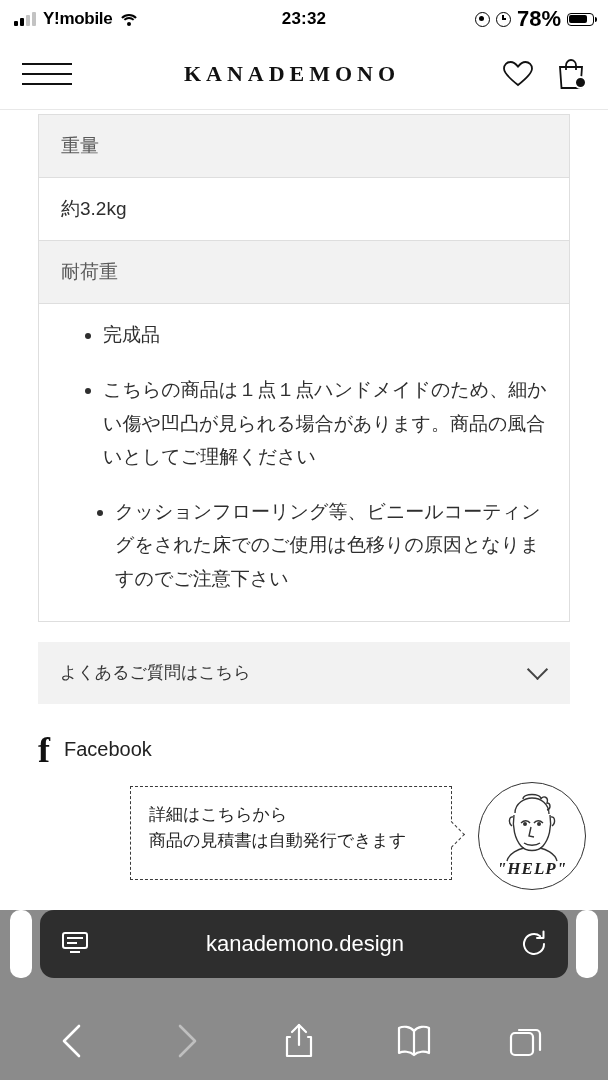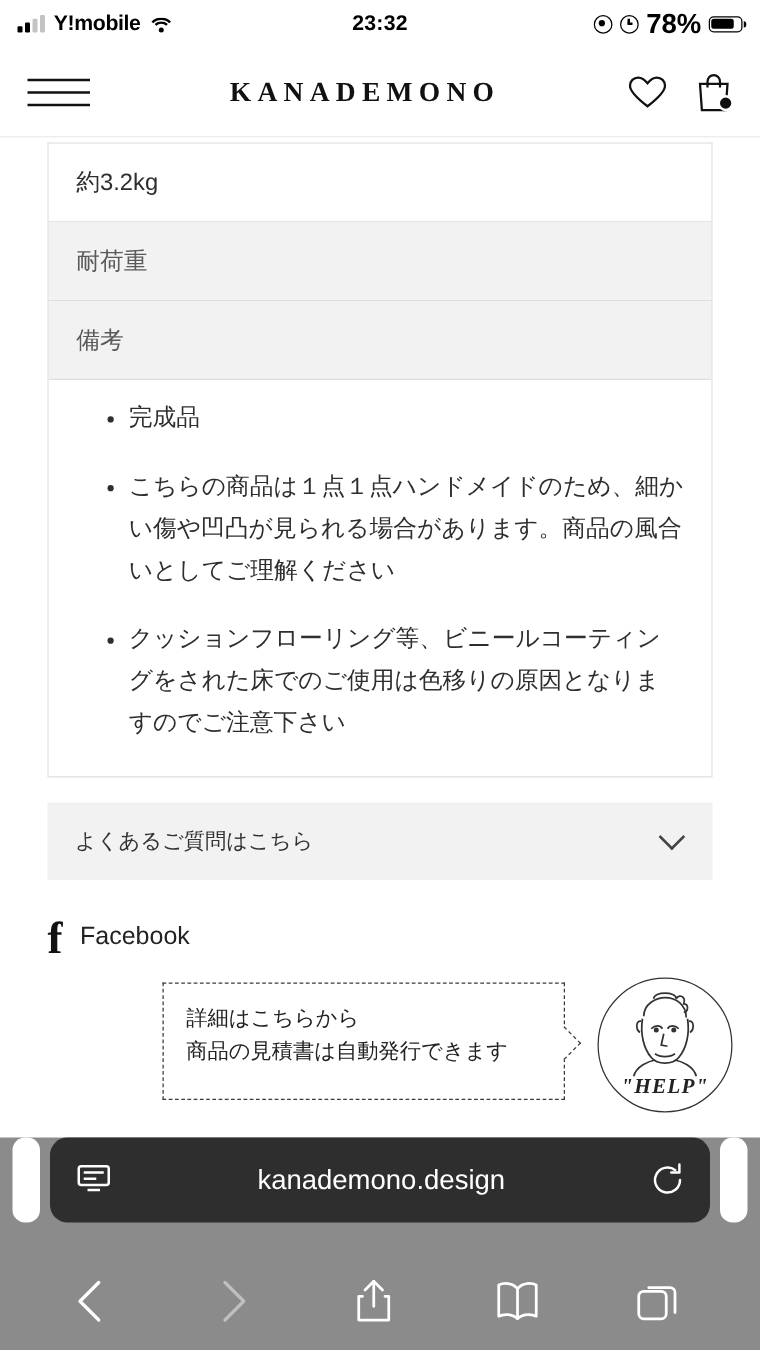--- a/index.html
+++ b/index.html
@@ -223,21 +223,21 @@
   .notes ul {
     margin: 0;
     padding-left: 42px;
   }
   .notes li {
     font-size: 19px;
     line-height: 1.75;
     color: #2e2e2e;
     margin-bottom: 22px;
   }
-  .notes li:last-child { margin-bottom: 0; }
+  .notes li:last-child { margin-bottom: 0; margin-left: 12px; }
 
   .faq-bar {
     margin: 20px 38px 0 38px;
     background: #f2f2f2;
     height: 62px;
     display: flex;
     align-items: center;
     justify-content: space-between;
     padding: 0 22px;
     box-sizing: border-box;
@@ -457,23 +457,23 @@
         <path d="M10 12 V7.5 C10 4.4 12.2 2 15 2 C17.8 2 20 4.4 20 7.5 V12" fill="none" stroke="#111" stroke-width="1.8"></path>
       </svg>
       <span class="bag-dot"></span>
     </div>
   </div>
 </div>
 
 <div class="page">
 
   <div class="spec-table">
+    <div class="spec-row label">重量</div>
     <div class="spec-row value">約3.2kg</div>
     <div class="spec-row label">耐荷重</div>
-    <div class="spec-row label">備考</div>
     <div class="spec-row notes">
       <ul class="notes">
         <li>完成品</li>
         <li>こちらの商品は１点１点ハンドメイドのため、細かい傷や凹凸が見られる場合があります。商品の風合いとしてご理解ください</li>
         <li>クッションフローリング等、ビニールコーティングをされた床でのご使用は色移りの原因となりますのでご注意下さい</li>
       </ul>
     </div>
   </div>
 
   <div class="faq-bar">

